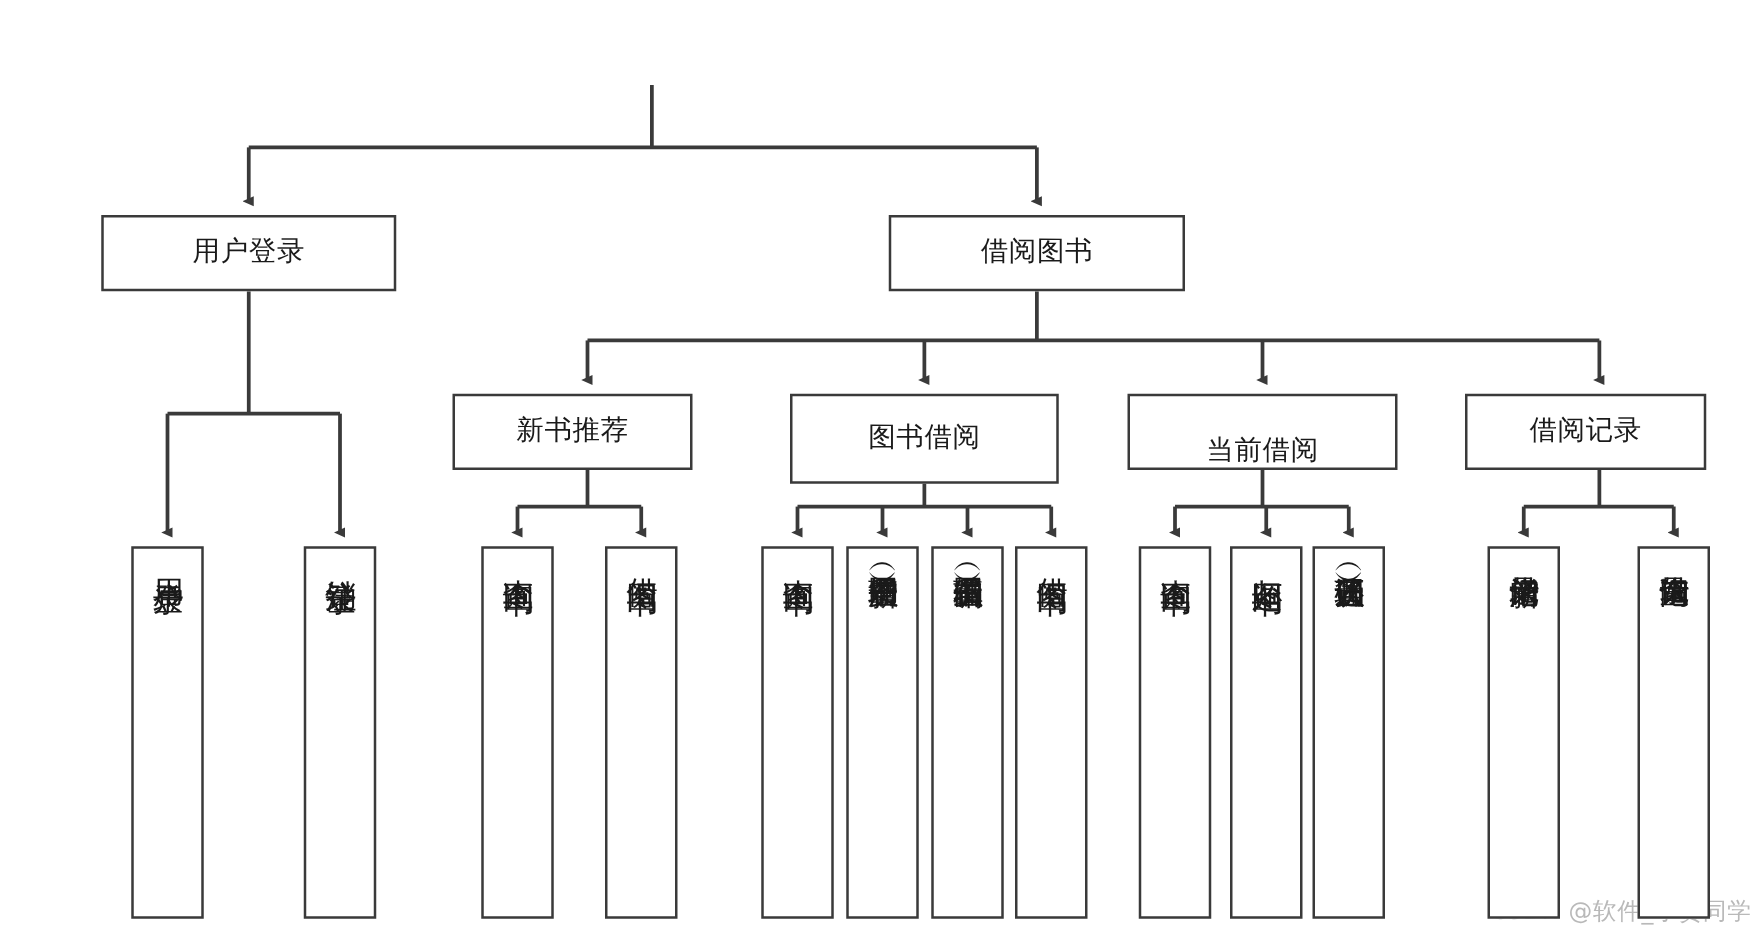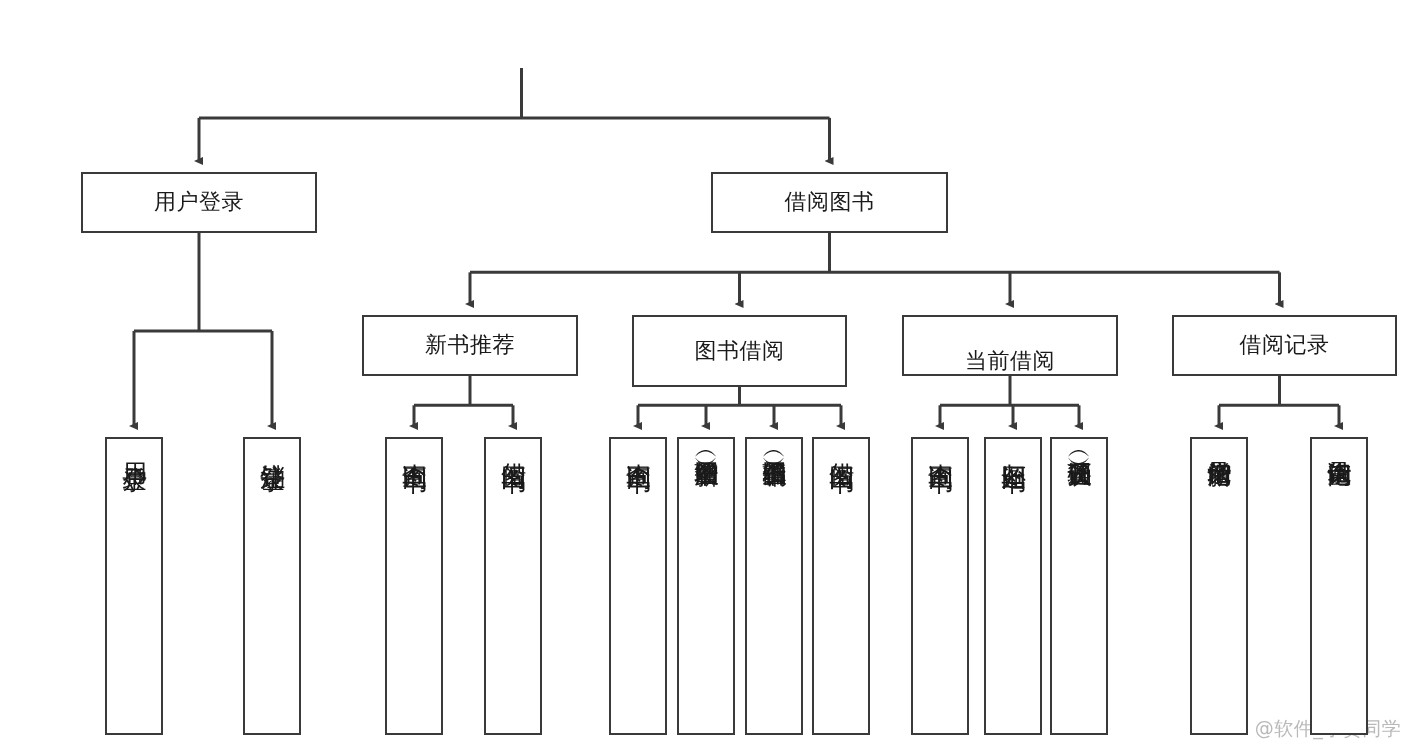--- a/index.html
+++ b/index.html
@@ -119,30 +119,30 @@
       </g>
   </svg>
 
   <div class="watermark" style="left: 1192px; top: 716px; color: rgb(185, 185, 185);">CSDN @软件_小贺同学</div>
     <div class="node horiz" style="left: 81px; top: 172px; width: 236px; height: 61px; border-color: rgb(58, 58, 58); background: rgb(255, 255, 255); color: rgb(26, 26, 26);">
       <span class="lbl">用户登录</span>
     </div>
     <div class="node horiz" style="left: 711px; top: 172px; width: 237px; height: 61px; border-color: rgb(58, 58, 58); background: rgb(255, 255, 255); color: rgb(26, 26, 26);">
       <span class="lbl">借阅图书</span>
     </div>
-    <div class="node horiz" style="left: 362px; top: 315px; width: 216px; height: 61px; border-color: rgb(58, 58, 58); background: rgb(255, 255, 255); color: rgb(26, 26, 26);">
+    <div class="node horiz" style="left: 362px; top: 315px; width: 192px; height: 61px; border-color: rgb(58, 58, 58); background: rgb(255, 255, 255); color: rgb(26, 26, 26);">
       <span class="lbl">新书推荐</span>
     </div>
     <div class="node horiz" style="left: 632px; top: 315px; width: 215px; height: 72px; border-color: rgb(58, 58, 58); background: rgb(255, 255, 255); color: rgb(26, 26, 26);">
       <span class="lbl">图书借阅</span>
     </div>
     <div class="node horiz" style="left: 902px; top: 315px; width: 216px; height: 61px; border-color: rgb(58, 58, 58); background: rgb(255, 255, 255); color: rgb(26, 26, 26); align-items: flex-end;">
       <span class="lbl">当前借阅</span>
     </div>
-    <div class="node horiz" style="left: 1172px; top: 315px; width: 225px; height: 61px; border-color: rgb(58, 58, 58); background: rgb(255, 255, 255); color: rgb(26, 26, 26);">
+    <div class="node horiz" style="left: 1172px; top: 315px; width: 193px; height: 61px; border-color: rgb(58, 58, 58); background: rgb(255, 255, 255); color: rgb(26, 26, 26);">
       <span class="lbl">借阅记录</span>
     </div>
     <div class="node vert" style="left: 105px; top: 437px; width: 58px; height: 298px; border-color: rgb(58, 58, 58); background: rgb(255, 255, 255); color: rgb(26, 26, 26);">
       <span class="lbl">用户登录</span>
     </div>
     <div class="node vert" style="left: 243px; top: 437px; width: 58px; height: 298px; border-color: rgb(58, 58, 58); background: rgb(255, 255, 255); color: rgb(26, 26, 26);">
       <span class="lbl">注销登录</span>
     </div>
     <div class="node vert" style="left: 385px; top: 437px; width: 58px; height: 298px; border-color: rgb(58, 58, 58); background: rgb(255, 255, 255); color: rgb(26, 26, 26);">
       <span class="lbl">查询图书</span>

